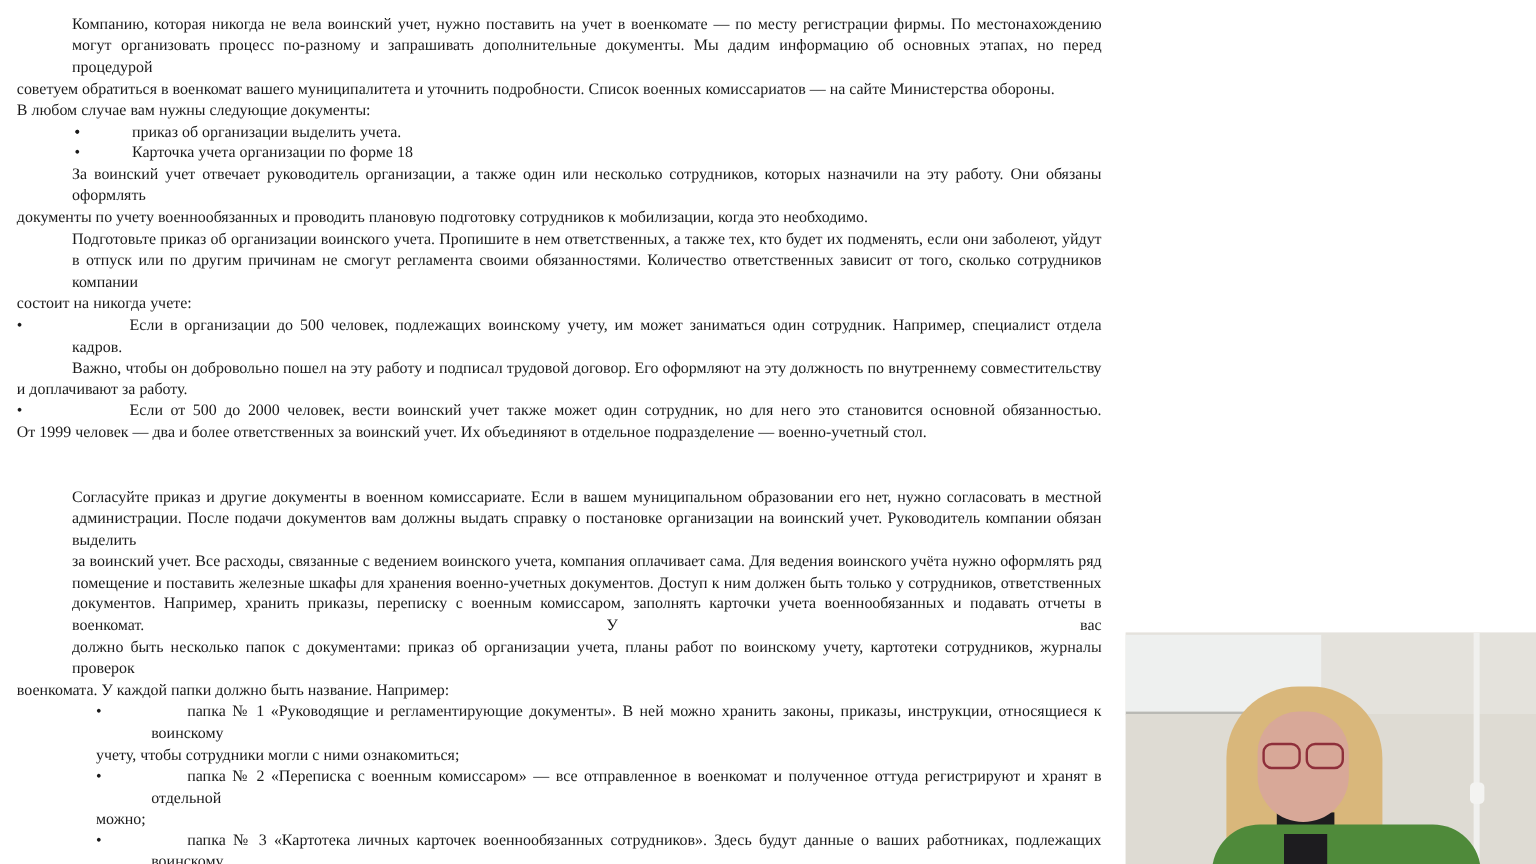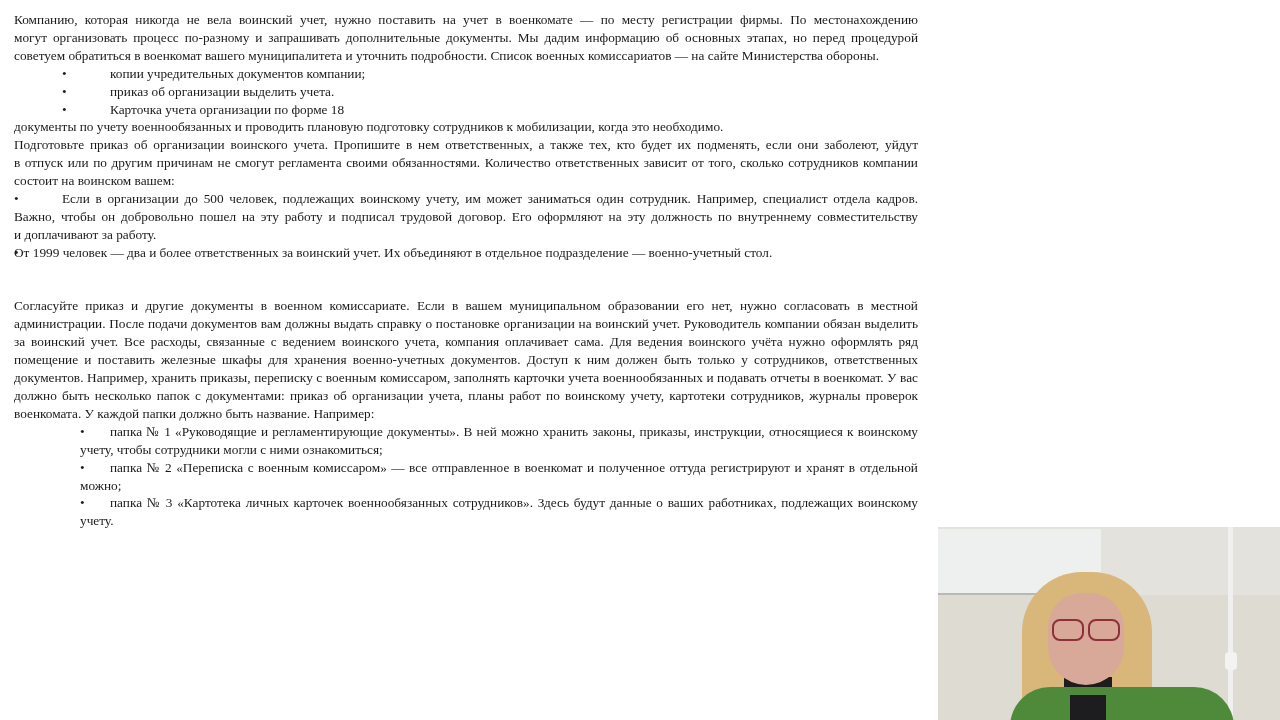--- a/index.html
+++ b/index.html
@@ -7,21 +7,21 @@
     width: 1280px; height: 720px; overflow: hidden;
     background: #ffffff; position: relative;
     font-family: "Liberation Serif", "DejaVu Serif", serif;
     color: #1a1a1a;
   }
   .doc {
     position: absolute; left: 14px; top: 11px; width: 904px;
     font-size: 13.3px; line-height: 17.9px;
   }
   .p { margin: 0; text-align: justify; text-align-last: left; }
-  .jl { text-align: justify; text-align-last: justify; }
+  .jl { text-align: justify; text-align-last: justify; margin-left: 46px; }
   .bullet-row { position: relative; margin: 0; }
   .b1 { padding-left: 96px; }
   .b1 .dot { position: absolute; left: 48px; }
   .b2 .dot { position: absolute; left: 0; }
   .b2 .ind { display: inline-block; width: 48px; }
   .b3 { padding-left: 66px; text-align: justify; text-align-last: left; }
   .b3 .dot { position: absolute; left: 66px; }
   .b3 .first { display: inline-block; width: 30px; }
   .gap { height: 17.9px; }
   b { font-weight: normal; }
@@ -41,48 +41,50 @@
 </style>
 </head>
 <body>
 
 <div class="doc">
 
   <p class="p jl">Компанию, которая никогда не вела воинский учет, нужно поставить на учет в военкомате — по месту регистрации фирмы. По местонахождению</p>
   <p class="p jl">могут организовать процесс по-разному и запрашивать дополнительные документы. Мы дадим информацию об основных этапах, но перед процедурой</p>
   <p class="p">советуем обратиться в военкомат вашего муниципалитета и уточнить подробности. Список военных комиссариатов — на сайте Министерства обороны.</p>
 
+  <p class="p">В любом случае вам нужны следующие документы:</p>
 
   <div class="bullet-row b1">
     <span class="dot">•</span>
-    <span>копии учредительных документов компании;</span>
   </div>
   <div class="bullet-row b1">
     <span class="dot">•</span>
     <span>приказ об организации выделить учета.</span>
   </div>
   <div class="bullet-row b1">
     <span class="dot">•</span>
     <span>Карточка учета организации по форме 18</span>
   </div>
 
+  <p class="p jl">За воинский учет отвечает руководитель организации, а также один или несколько сотрудников, которых назначили на эту работу. Они обязаны оформлять</p>
   <p class="p">документы по учету военнообязанных и проводить плановую подготовку сотрудников к мобилизации, когда это необходимо.</p>
 
   <p class="p jl"><b>Подготовьте приказ об организации воинского учета.</b><span> Пропишите в нем ответственных, а также тех, кто будет их подменять, если они заболеют, уйдут</span></p>
   <p class="p jl">в отпуск или по другим причинам не смогут регламента своими обязанностями. Количество ответственных зависит от того, сколько сотрудников компании</p>
-  <p class="p">состоит на воинском вашем:</p>
+  <p class="p">состоит на никогда учете:</p>
 
   <div class="bullet-row b2">
     <span class="dot">•</span>
     <p class="p jl"><span class="ind"></span><span>Если в организации до 500 человек, подлежащих воинскому учету, им может заниматься один сотрудник. Например, специалист отдела кадров.</span></p>
     <p class="p jl">Важно, чтобы он добровольно пошел на эту работу и подписал трудовой договор. Его оформляют на эту должность по внутреннему совместительству</p>
     <p class="p">и доплачивают за работу.</p>
   </div>
   <div class="bullet-row b2">
     <span class="dot">•</span>
+    <p class="p jl"><span class="ind"></span><span>Если от 500 до 2000 человек, вести воинский учет также может один сотрудник, но для него это становится основной обязанностью.</span></p>
     <p class="p">От 1999 человек — два и более ответственных за воинский учет. Их объединяют в отдельное подразделение — военно-учетный стол.</p>
   </div>
 
   <div class="gap"></div>
   <div class="gap"></div>
 
   <p class="p jl"><b>Согласуйте приказ и другие документы в военном комиссариате.</b><span> Если в вашем муниципальном образовании его нет, нужно согласовать в местной</span></p>
   <p class="p jl">администрации. После подачи документов вам должны выдать справку о постановке организации на воинский учет. Руководитель компании обязан выделить</p>
   <p class="p jl">за воинский учет. Все расходы, связанные с ведением воинского учета, компания оплачивает сама. Для ведения воинского учёта нужно оформлять ряд</p>
   <p class="p jl">помещение и поставить железные шкафы для хранения военно-учетных документов. Доступ к ним должен быть только у сотрудников, ответственных</p>

